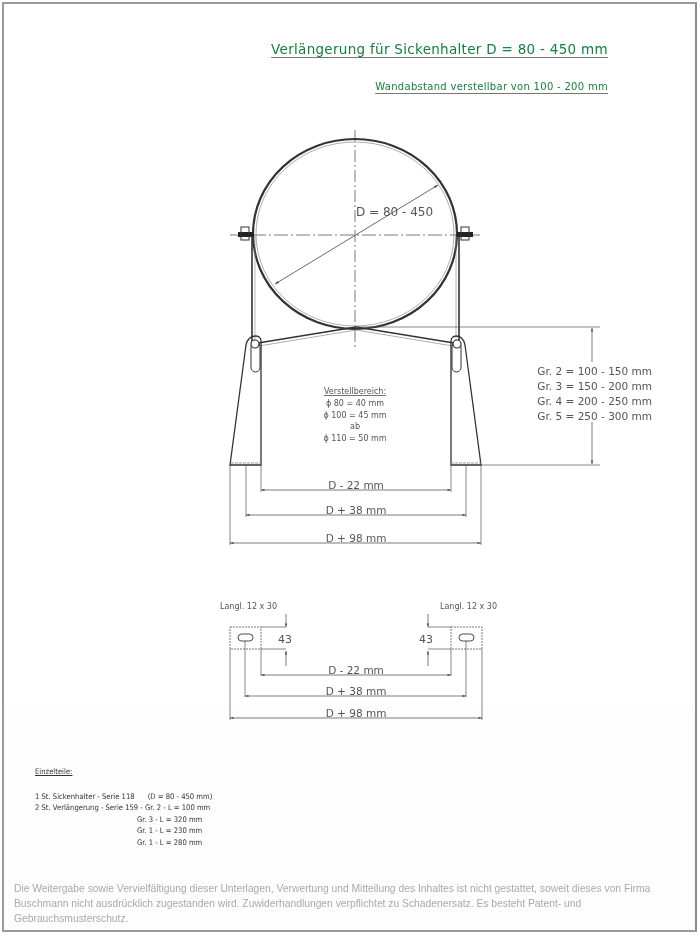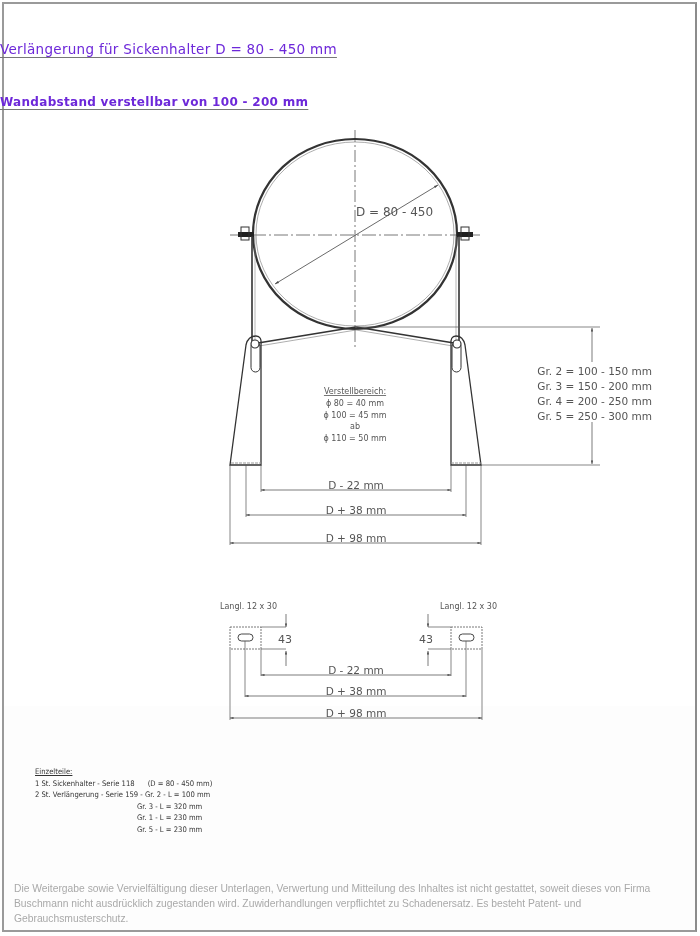--- a/index.html
+++ b/index.html
@@ -1,25 +1,25 @@
 <!DOCTYPE html>
 <html><head>
 <meta charset="utf-8">
 <style>
   html, body { margin: 0; padding: 0; background: #ffffff; }
   body { width: 700px; height: 936px; position: relative; overflow: hidden; font-family: "DejaVu Sans", sans-serif; }
   .frame { position: absolute; left: 2px; top: 2px; width: 695px; height: 930px; border: 2px solid #9a9a9a; border-right-color: #8c8c8c; box-sizing: border-box; background: #ffffff; }
   .lower-band { position: absolute; left: 4px; top: 706px; width: 691px; height: 224px; background: #fdfdfd; }
   svg.drawing { position: absolute; left: 0; top: 0; }
-  .title { position: absolute; left: 0; width: 608px; text-align: left; font-family: "DejaVu Sans", sans-serif; color: #6d28d9; letter-spacing: 0.3px; }
+  .title { position: absolute; left: 0; width: 608px; text-align: right; font-family: "DejaVu Sans", sans-serif; color: #15803d; letter-spacing: 0.3px; }
   .title span { text-decoration: underline; text-underline-offset: 3px; text-decoration-color: #777; }
   .t1 { top: 41px; font-size: 13.5px; }
-  .t2 { top: 95px; font-size: 12px; font-weight: bold; }
+  .t2 { top: 81px; font-size: 10px; }
   .parts { position: absolute; left: 35px; top: 766px; font-family: "DejaVu Sans Condensed", "DejaVu Sans", sans-serif; font-size: 7.6px; color: #333; line-height: 11.6px; }
-  .parts .hd { text-decoration: underline; display: block; }
+  .parts .hd { text-decoration: underline; margin-bottom: 13px; display: block; }
   .parts .row { white-space: pre; }
   .footer { position: absolute; left: 14px; top: 881px; width: 676px; font-family: "Liberation Sans", sans-serif; font-size: 10.3px; color: #a9a9a9; line-height: 15.2px; }
   .lbl { font-family: "DejaVu Sans", sans-serif; fill: #555; }
 </style>
 </head>
 <body>
 
 <div class="frame"></div>
 <div class="lower-band"></div>
 
@@ -143,16 +143,16 @@
     <text x="356" y="717" font-size="10.5" text-anchor="middle" class="lbl">D + 98 mm</text>
   </g>
 </svg>
 
 <div class="parts">
   <span class="hd">Einzelteile:</span>
   <div class="row">1 St. Sickenhalter - Serie 118      (D = 80 - 450 mm)</div>
   <div class="row">2 St. Verlängerung - Serie 159 - Gr. 2 - L = 100 mm</div>
   <div class="row">                                               Gr. 3 - L = 320 mm</div>
   <div class="row">                                               Gr. 1 - L = 230 mm</div>
-  <div class="row">                                               Gr. 5 - L = 230 mm</div>
+  <div class="row">                                               Gr. 1 - L = 280 mm</div>
 </div>
 
 <div class="footer">Die Weitergabe sowie Vervielfältigung dieser Unterlagen, Verwertung und Mitteilung des Inhaltes ist nicht gestattet, soweit dieses von Firma Buschmann nicht ausdrücklich zugestanden wird. Zuwiderhandlungen verpflichtet zu Schadenersatz.   Es besteht Patent- und Gebrauchsmusterschutz.</div>
 
 </body></html>

